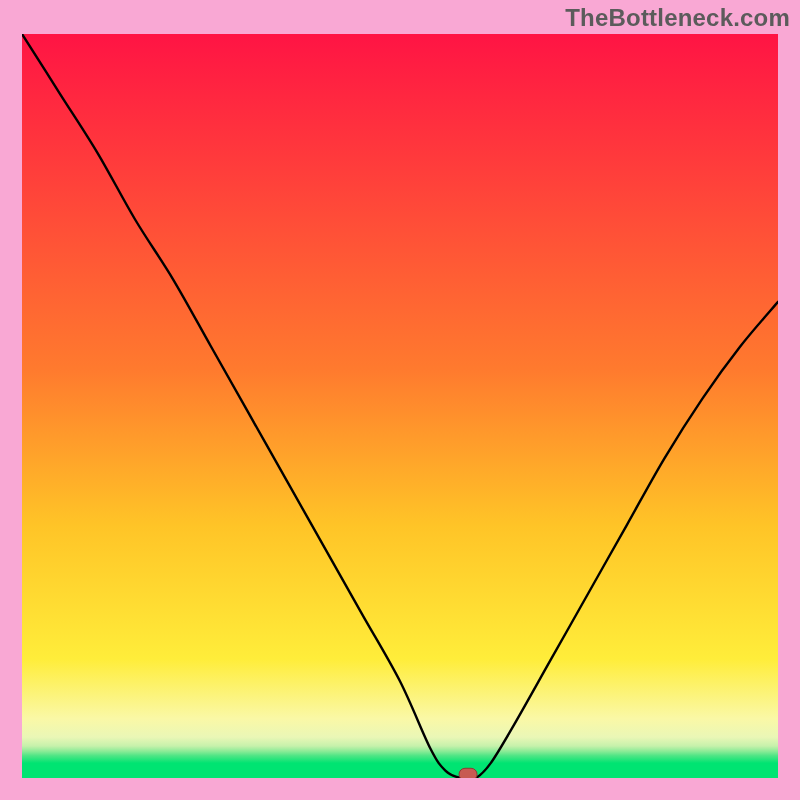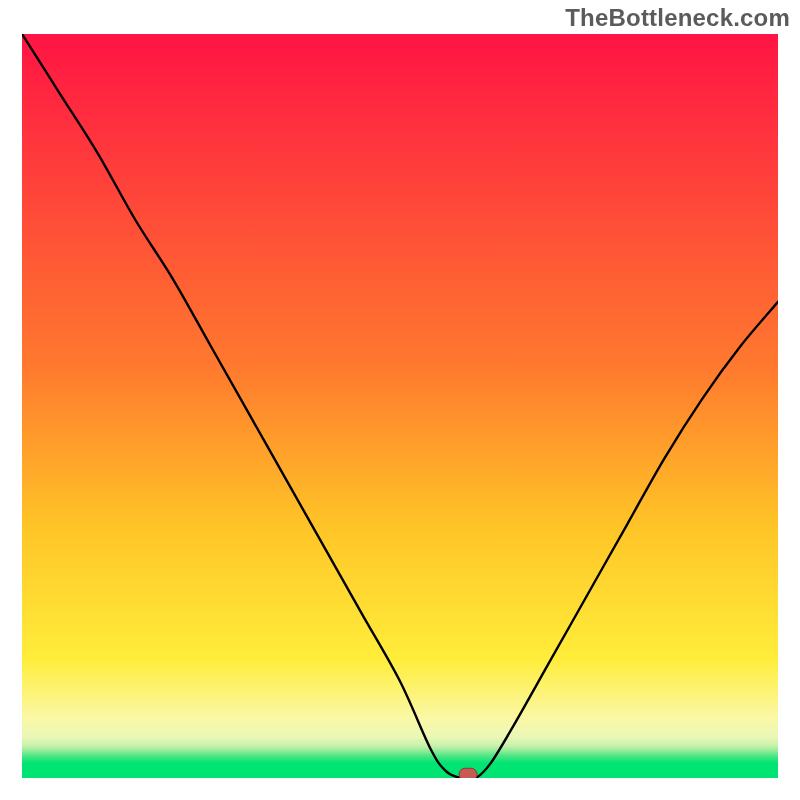--- a/index.html
+++ b/index.html
@@ -7,21 +7,21 @@
     padding: 0;
     width: 800px;
     height: 800px;
     background: #000;
     overflow: hidden;
   }
   .frame {
     position: relative;
     width: 800px;
     height: 800px;
-    background: #ffffff;
+    background: #f9a8d4;
   }
   .watermark {
     position: absolute;
     top: 4px;
     right: 10px;
     font-family: Arial, Helvetica, sans-serif;
     font-size: 24px;
     font-weight: 600;
     color: #5b5b5b;
     letter-spacing: 0.2px;

